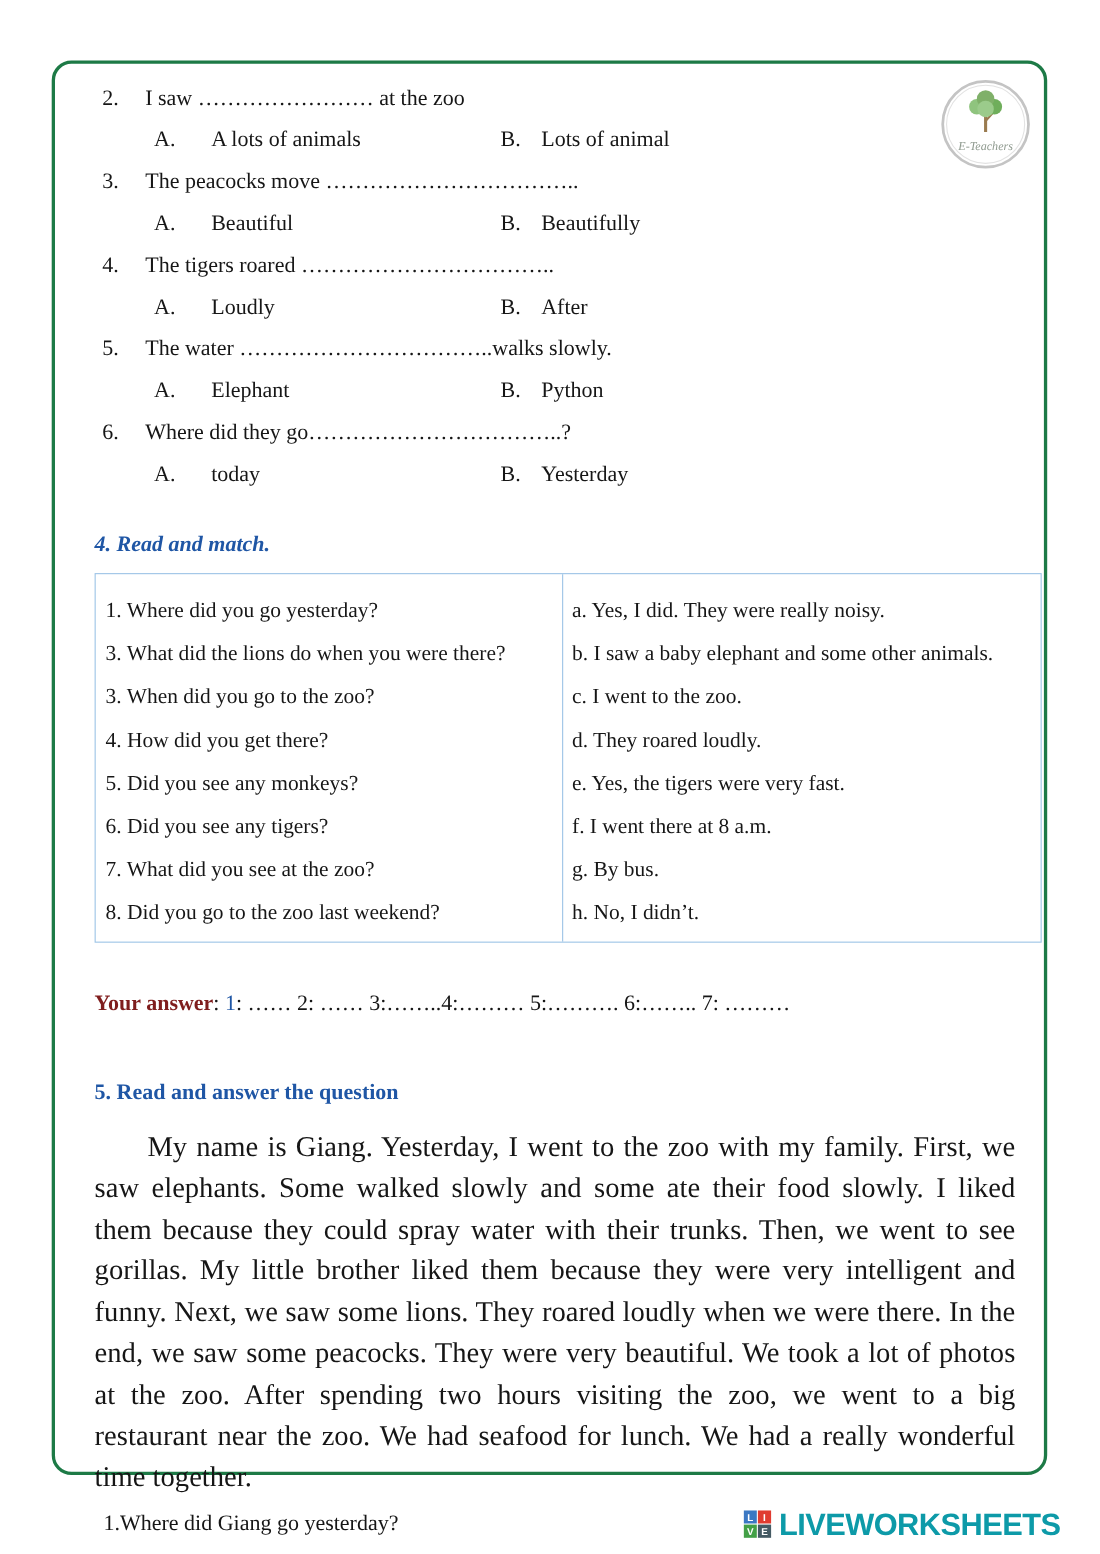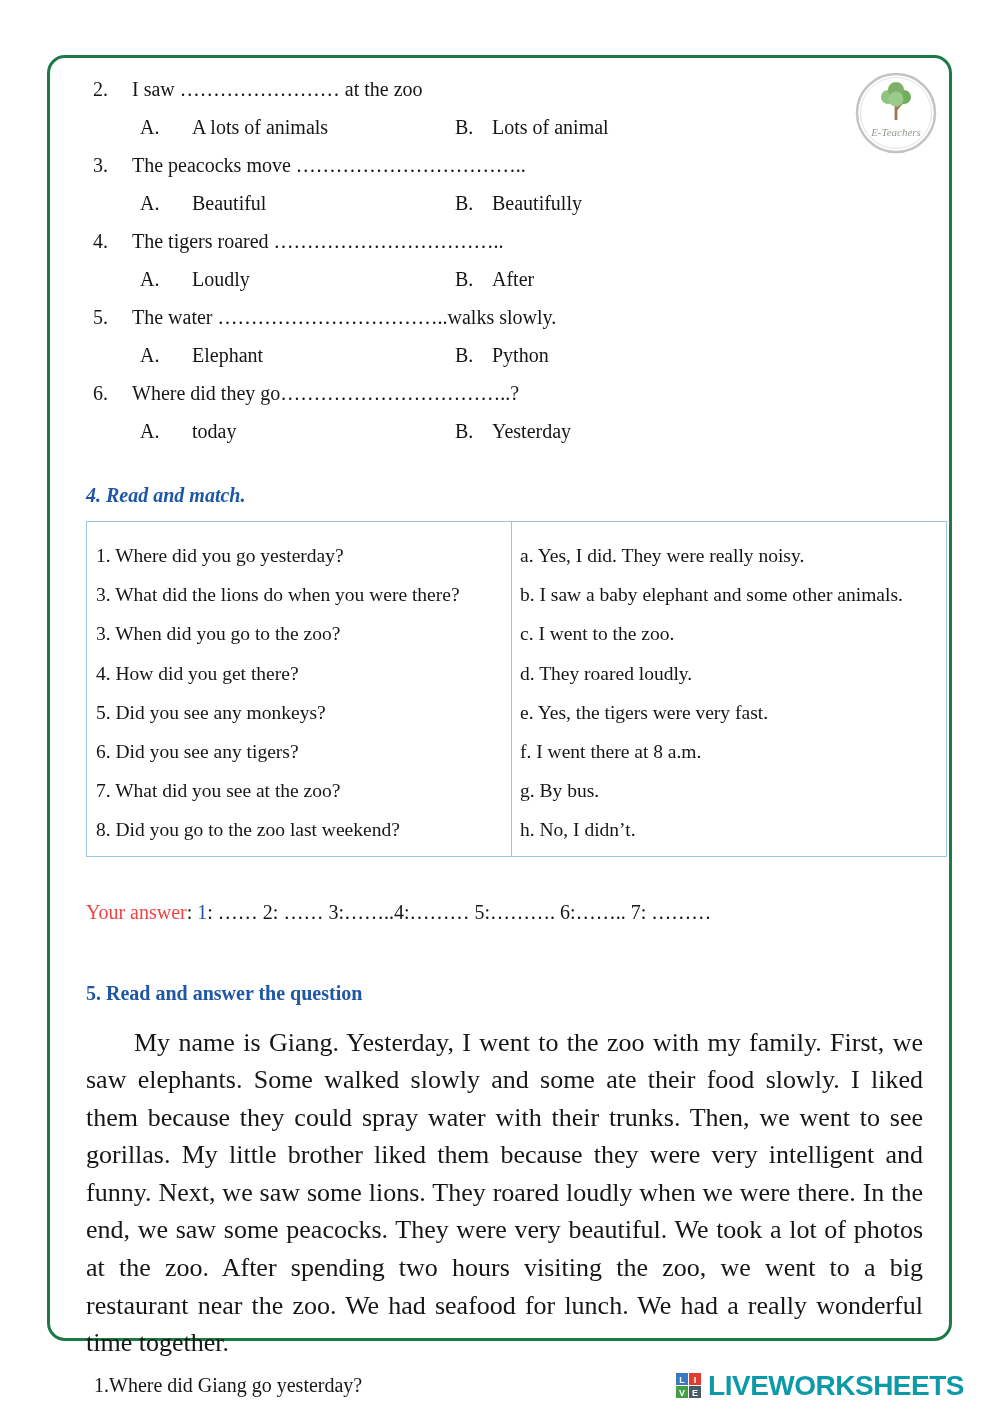--- a/index.html
+++ b/index.html
@@ -32,21 +32,21 @@
     border:1px solid #9cc3e6;
     display:grid; grid-template-columns:424px 1fr;
     padding:14px 0 6px 0;
   }
   .cell { font-size:19.5px; height:39.2px; line-height:39.2px; padding-left:9px; white-space:nowrap; overflow:hidden; }
   .cell.right { border-left:0; }
   .match-table { position:relative; }
   .match-divider { position:absolute; left:424px; top:0; bottom:0; width:1px; background:#9cc3e6; }
 
   .answer-line { margin-top:44px; font-size:20px; }
-  .answer-label { color:#ef4444; font-weight:normal; }
+  .answer-label { color:#7f1d1d; font-weight:bold; }
   .answer-num { color:#1f56a5; }
 
   .reading-title { margin-top:56px; }
   .paragraph {
     margin-top:18px; margin-right:26px;
     font-size:26px; line-height:37.6px;
     text-align:justify; text-indent:48px;
   }
   .reading-question { margin-top:4px; font-size:20px; line-height:38px; padding-left:8px; }
   .reading-answer   { font-size:20px; line-height:36px; padding-left:4px; }

